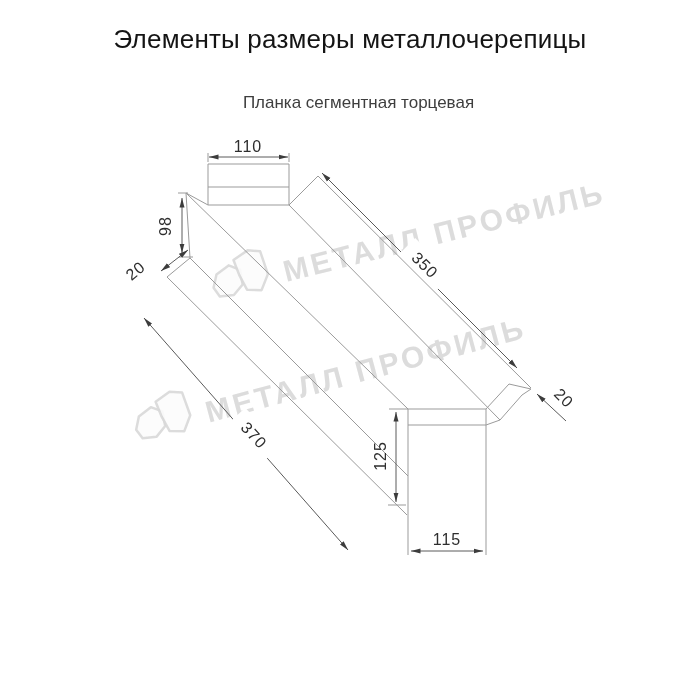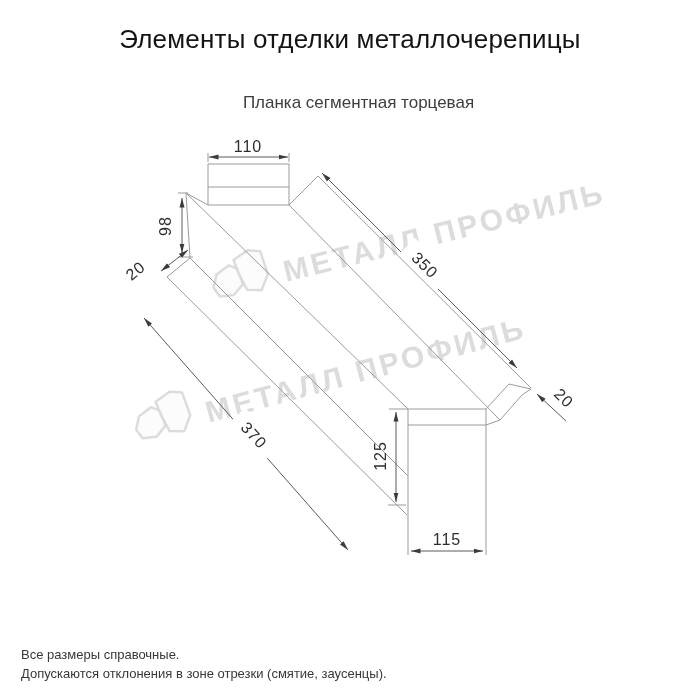--- a/index.html
+++ b/index.html
@@ -17,21 +17,21 @@
           letter-spacing:1px;fill:#2e2e2e;}
   .wmtxt{font-family:"Liberation Sans","DejaVu Sans",sans-serif;font-size:30px;font-weight:bold;
          letter-spacing:3px;fill:#d4d4d4;opacity:0.8;}
   .wmlogo{stroke:#d9d9d9;stroke-width:2.5;fill:#fcfcfc;stroke-linejoin:round;opacity:0.9;}
 </style>
 </head>
 <body>
 
 <div id="stage">
 
-  <div class="title">Элементы отделки металлочерепицы</div>
+  <div class="title">Элементы размеры металлочерепицы</div>
 
   <div class="subtitle">
     <div>Планка сегментная торцевая</div>
   </div>
 
   <svg width="700" height="700" viewBox="0 0 700 700">
     <defs>
       <marker id="arr" viewBox="0 0 10 6" refX="9.5" refY="3" markerWidth="10" markerHeight="6" orient="auto-start-reverse" markerUnits="userSpaceOnUse">
         <path d="M9.5,3 L0,0.5 L0,5.5 Z" fill="#3c3c3c"></path>
       </marker>
@@ -124,18 +124,14 @@
       </g>
 
       <g transform="translate(386,456) rotate(-90)">
         <text class="dimtxt" text-anchor="middle" y="0">125</text>
       </g>
 
       <text class="dimtxt" x="447" y="545" text-anchor="middle">115</text>
     </g>
   </svg>
 
-  <div class="notes">
-    <div>Все размеры справочные.</div>
-    <div>Допускаются отклонения в зоне отрезки (смятие, заусенцы).</div>
-  </div>
 
 </div>
 
 </body></html>

